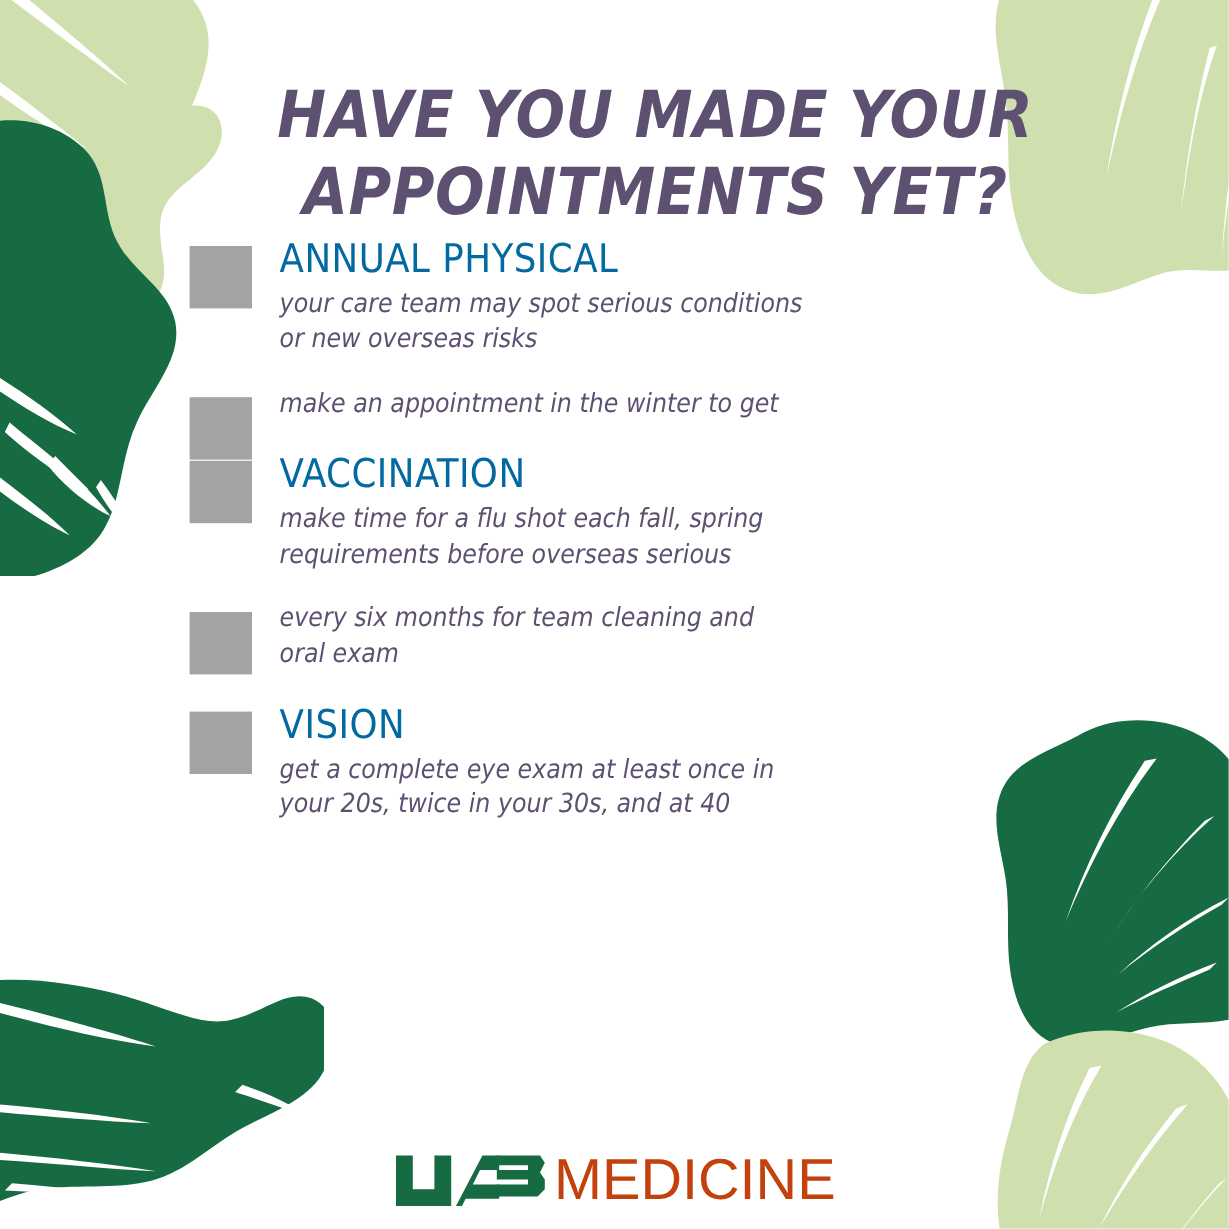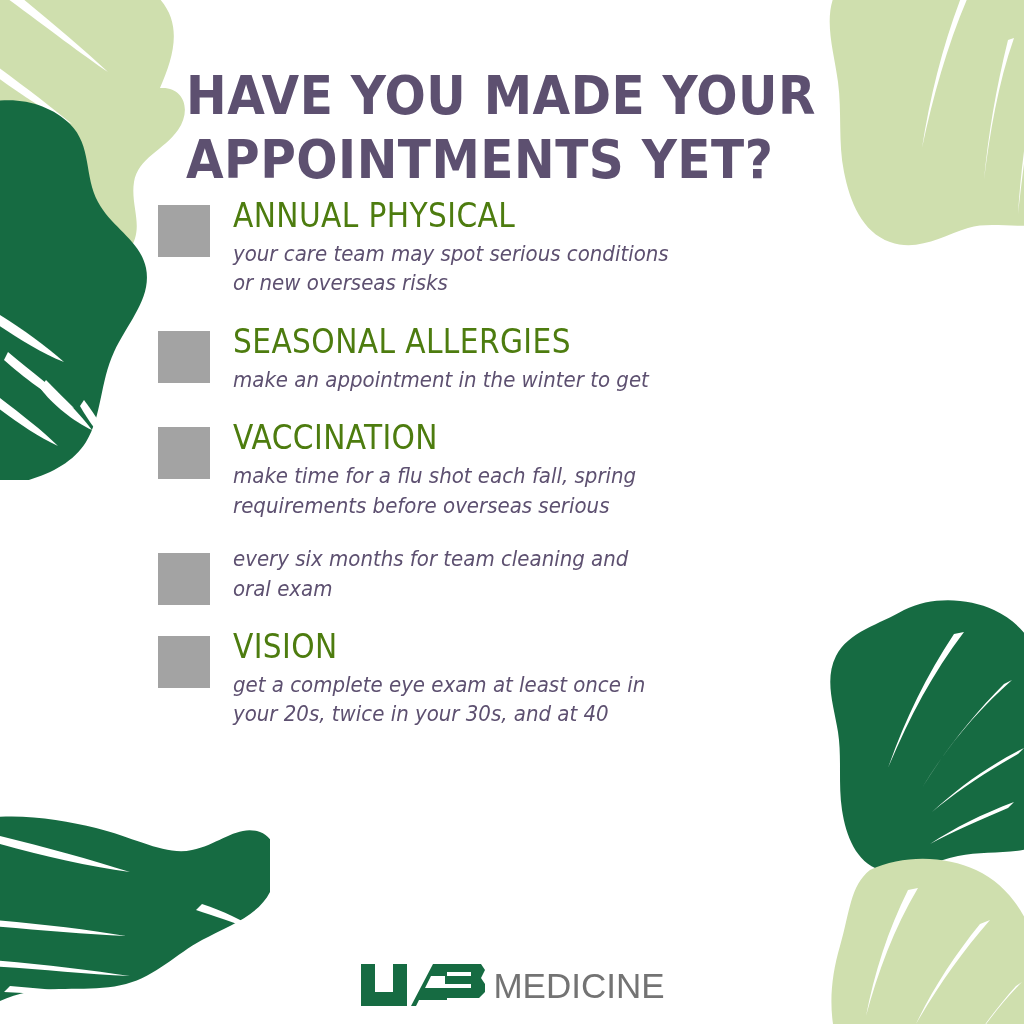--- a/index.html
+++ b/index.html
@@ -30,24 +30,25 @@
   #headline {
     position: absolute;
     left: 186px;
     top: 28px;
     width: 720px;
     color: #5d5070;
     font-size: 54px;
     line-height: 1.18;
     font-weight: 700;
     letter-spacing: 0.5px;
-    text-align: left;
+    text-align: center;
     text-transform: uppercase;
     font-family: "DejaVu Sans", "Liberation Sans", sans-serif;
     font-stretch: condensed;
+    font-style: italic;
   }
   #headline .hl-line { display: block; white-space: nowrap; }
 
   
   #checklist {
     position: absolute;
     left: 158px;
     top: 196px;
     width: 800px;
   }
@@ -58,21 +59,21 @@
   }
   .bullet-square {
     position: absolute;
     left: 0;
     top: 9px;
     width: 52px;
     height: 52px;
     background: #a3a3a3;
   }
   .item-title {
-    color: #4d7c0f;
+    color: #0369a1;
     font-size: 33px;
     line-height: 1.24;
     letter-spacing: 0.4px;
     text-transform: uppercase;
     font-family: "DejaVu Sans", "Liberation Sans", sans-serif;
     font-stretch: condensed;
     white-space: nowrap;
   }
   .item-desc {
     color: #5d5070;
@@ -91,22 +92,22 @@
     left: 0;
     right: 0;
     bottom: 16px;
     display: flex;
     align-items: center;
     justify-content: center;
     gap: 6px;
   }
   #uab-mark { display: block; }
   #logo-word {
-    color: #737373;
-    font-size: 35px;
+    color: #c2410c;
+    font-size: 48px;
     font-weight: 400;
     letter-spacing: 0px;
     line-height: 1;
     font-family: "Liberation Sans", sans-serif;
   }
 </style>
 </head>
 <body>
 
 <div id="poster">
@@ -162,21 +163,20 @@
       <span class="bullet-square"></span>
       <div class="item-title">ANNUAL PHYSICAL</div>
       <div class="item-desc">
         <span class="desc-line">your care team may spot serious conditions</span>
         <span class="desc-line">or new overseas risks</span>
       </div>
     </div>
 
     <div class="check-item">
       <span class="bullet-square"></span>
-      <div class="item-title">SEASONAL ALLERGIES</div>
       <div class="item-desc">
         <span class="desc-line">make an appointment in the winter to get</span>
       </div>
     </div>
 
     <div class="check-item">
       <span class="bullet-square"></span>
       <div class="item-title">VACCINATION</div>
       <div class="item-desc">
         <span class="desc-line">make time for a flu shot each fall, spring</span>

